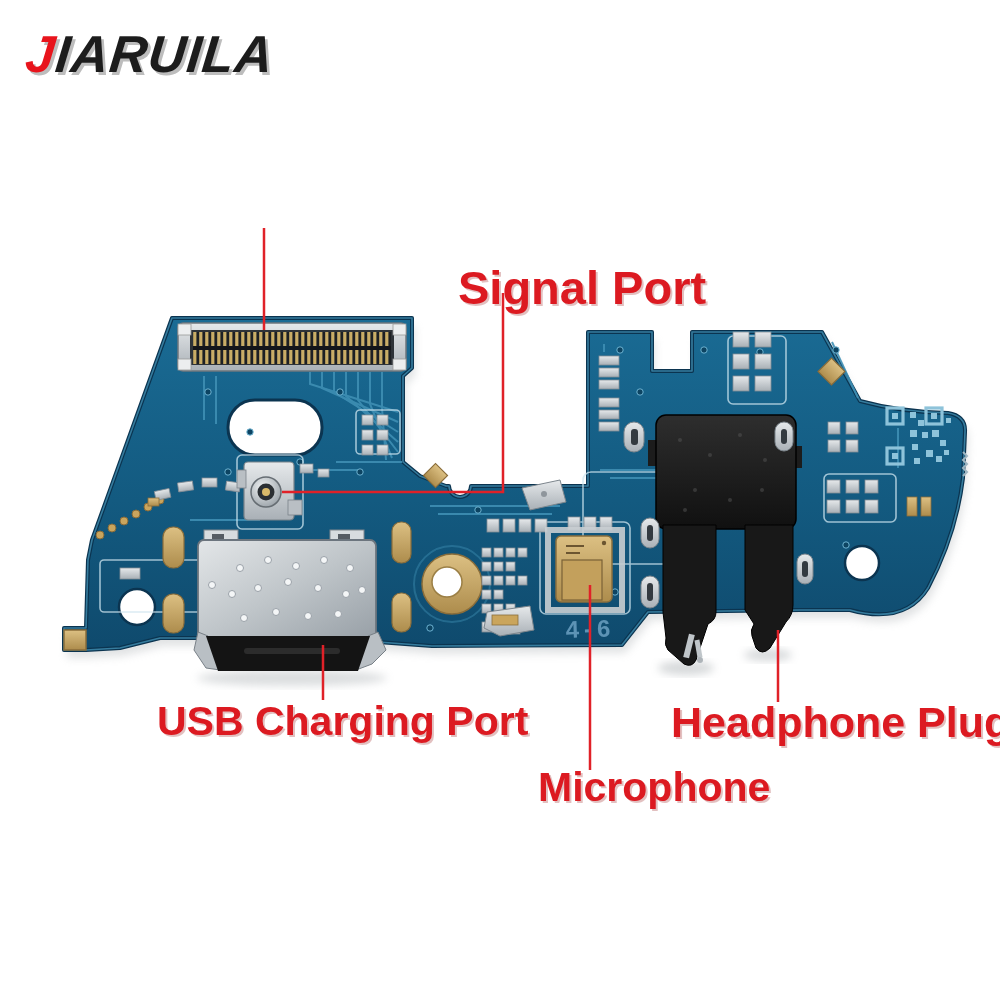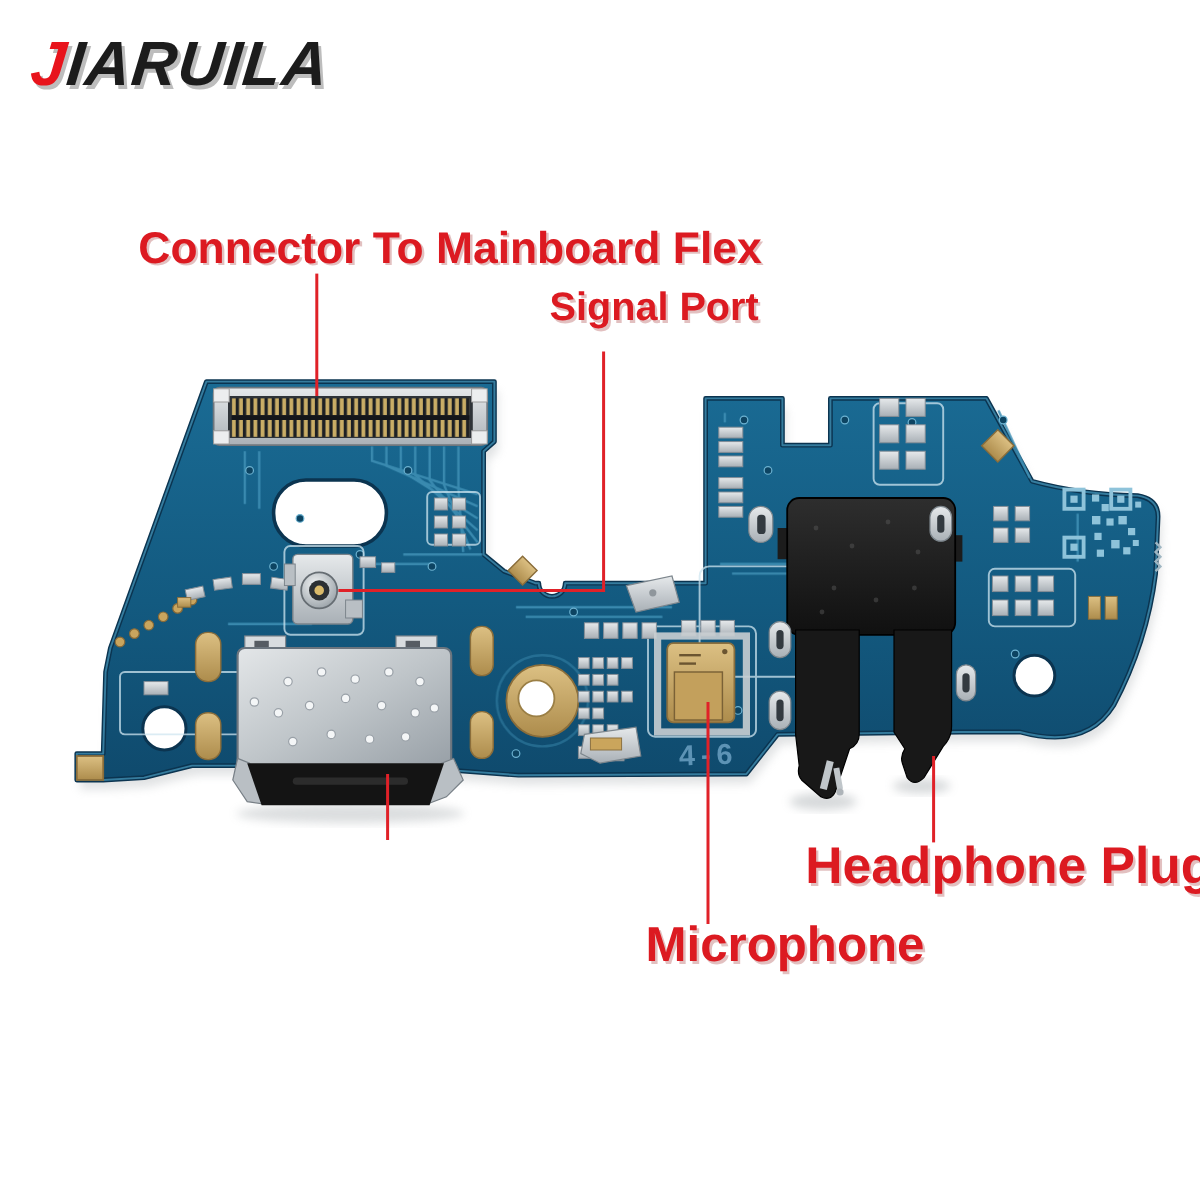--- a/index.html
+++ b/index.html
@@ -7,21 +7,21 @@
          font-family:"Liberation Sans", sans-serif;}
   .board-svg{position:absolute;left:0;top:0;}
   .logo{position:absolute;left:26px;top:24px;font-size:52px;font-weight:900;font-style:italic;
         letter-spacing:1px;transform:skewX(-6deg);white-space:nowrap;
         text-shadow:3px 3px 0 #bdbdbd;}
   .logo .j{color:#e8141c;}
   .logo .rest{color:#1c1c1c;}
   .callout{position:absolute;color:#dc1a21;font-weight:bold;white-space:nowrap;
            text-shadow:2px 2px 0 rgba(150,30,30,0.28);}
   .lbl-connector{left:97px;top:186px;width:556px;text-align:center;font-size:37px;}
-  .lbl-signal{left:458px;top:237px;font-size:33px;text-align:center;}
+  .lbl-signal{left:458px;top:260px;font-size:47px;text-align:center;}
   .lbl-usb{left:157px;top:698px;font-size:41px;}
   .lbl-mic{left:500px;top:764px;font-size:41px;margin-left:38px;}
   .lbl-head{left:655px;top:698px;font-size:43px;margin-left:16px;}
 </style>
 </head>
 <body>
 
 <div class="stage">
 
 <svg class="board-svg" width="1000" height="1000" viewBox="0 0 1000 1000">
@@ -381,18 +381,18 @@
     <path d="M323,645 L323,700"></path>
     <path d="M590,585 L590,770"></path>
     <path d="M778,630 L778,702"></path>
   </g>
 </svg>
 
 <div class="logo">
   <span class="j">J</span><span class="rest">IARUILA</span>
 </div>
 
-<div class="callout lbl-connector">Connector To Mainboard Flex</div>
 <div class="callout lbl-signal">Signal Port</div>
+<div class="callout lbl-usb">USB Charging Port</div>
 <div class="callout lbl-mic">Microphone</div>
 <div class="callout lbl-head">Headphone Plug</div>
 
 </div>
 
 </body></html>

